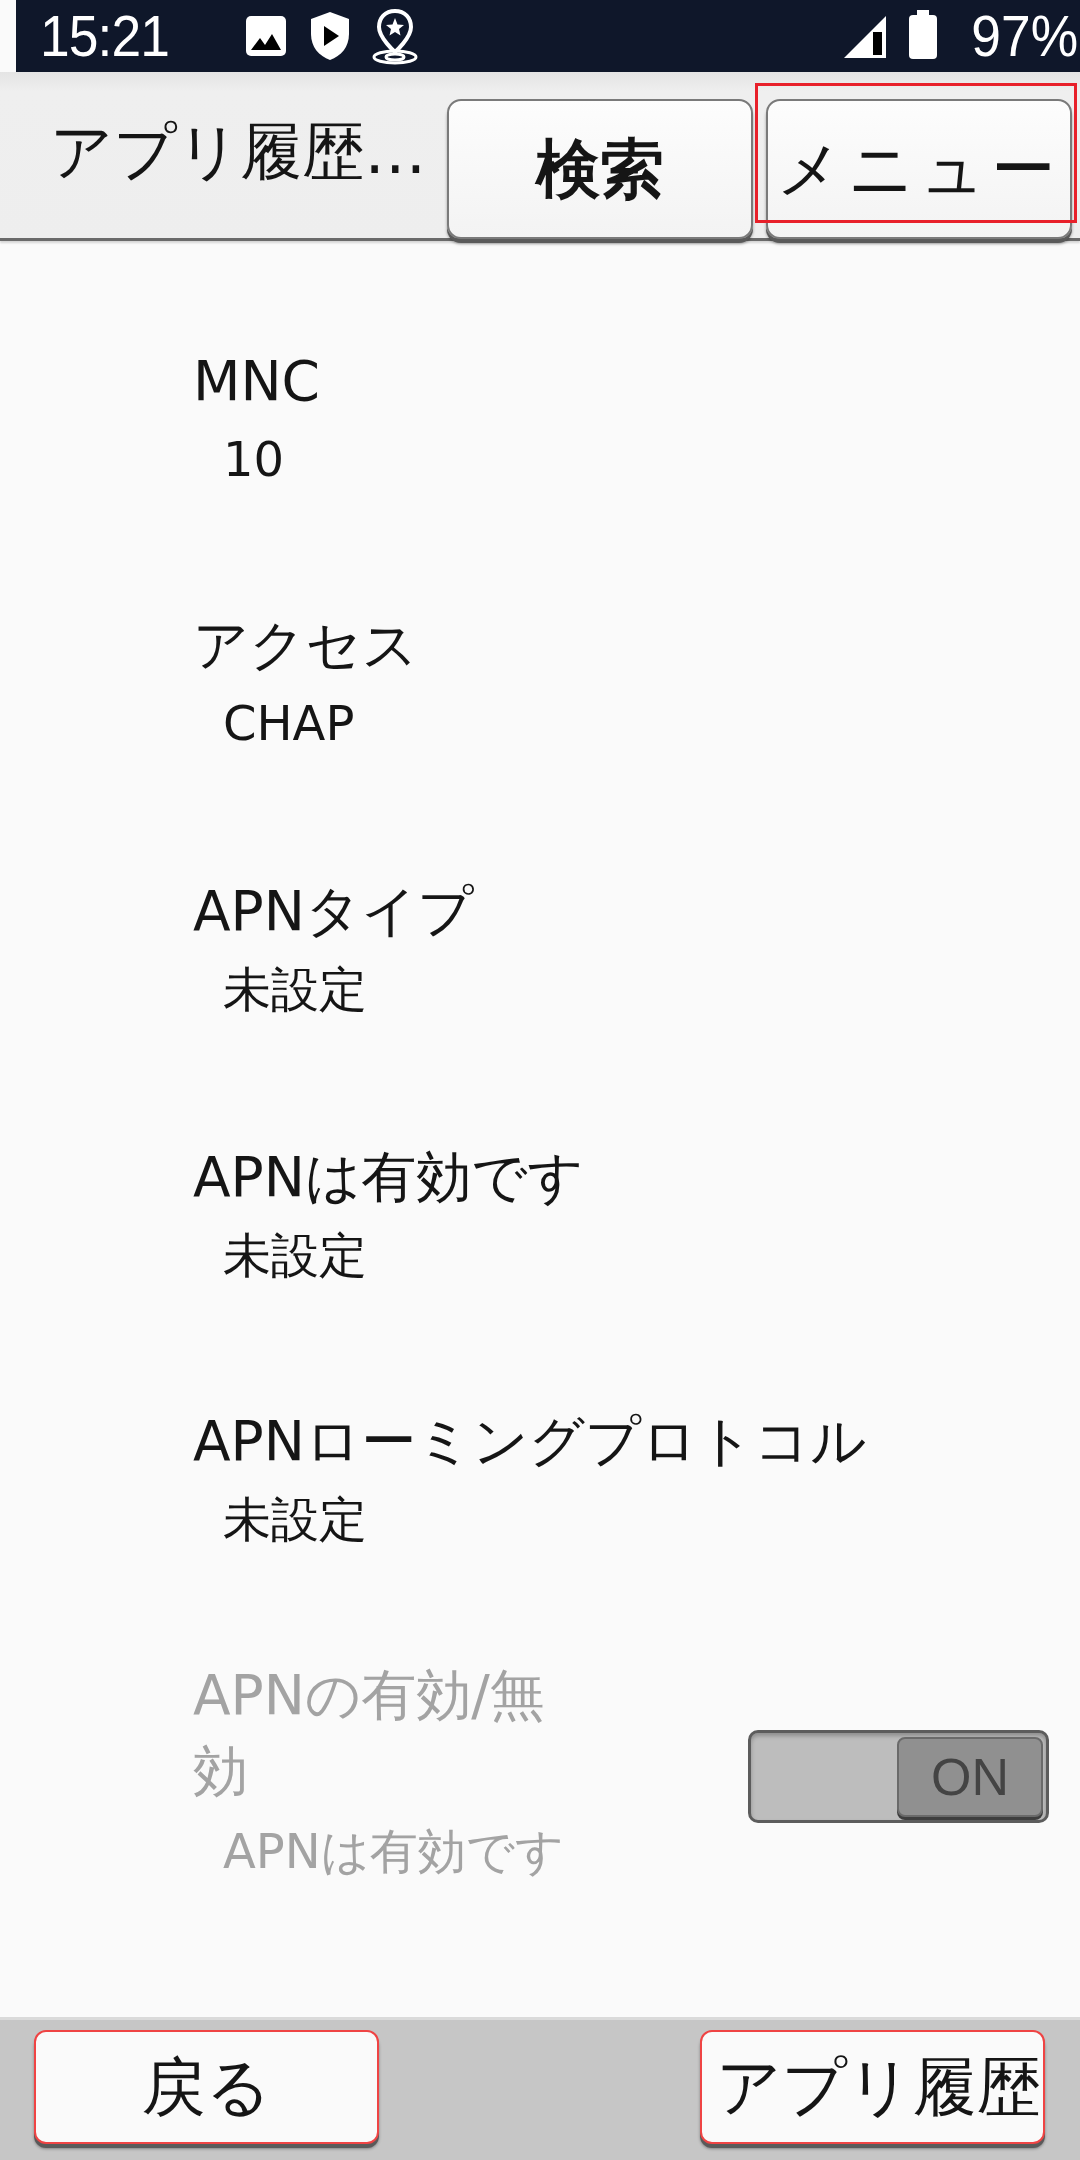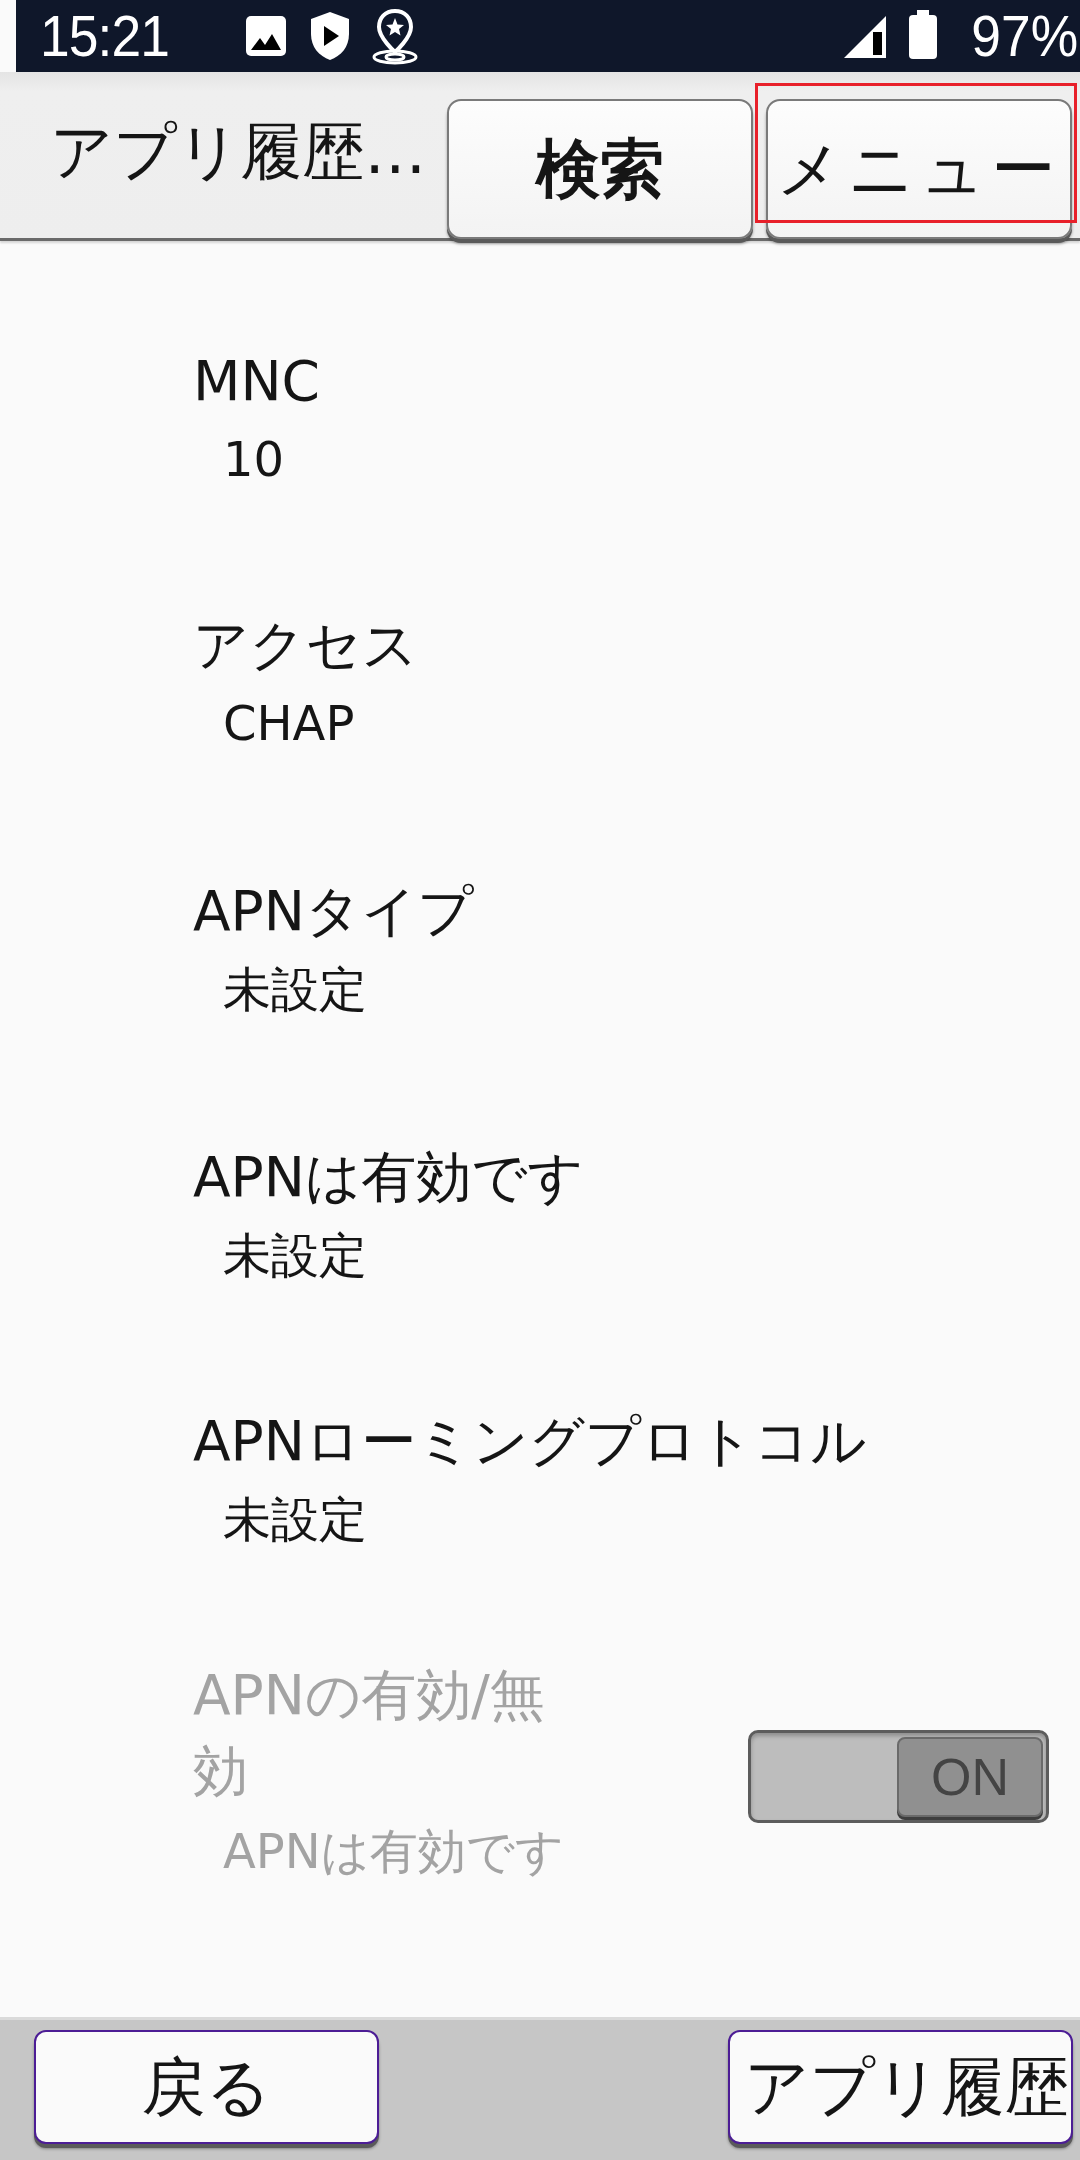--- a/index.html
+++ b/index.html
@@ -74,27 +74,27 @@
     display:flex; align-items:center; justify-content:center;
     font-size:52px; color:#444; font-family:"Liberation Sans","DejaVu Sans",sans-serif;
   }
   
   .bottombar {
     position:absolute; left:0; top:2017px; width:1080px; height:143px;
     background:#c6c6c6; border-top:3px solid #dadada; box-sizing:border-box;
   }
   .bbtn {
     position:absolute; top:10px; height:114px; width:345px; box-sizing:border-box;
-    background:#fafafa; border:2px solid #4c1d95; border-radius:12px;
+    background:#fafafa; border:2px solid #ef4444; border-radius:12px;
     box-shadow:0 4px 0 #5a5a5a, 0 5px 3px rgba(0,0,0,0.35);
     display:flex; align-items:center; justify-content:center;
     font-size:64px; color:#151515; white-space:nowrap;
   }
   .bbtn.back { left:34px; }
-  .bbtn.history { left:728px;padding-left:12px; }
+  .bbtn.history { left:700px;padding-left:12px; }
 </style>
 </head>
 <body>
 
 <div class="statusbar">
   <div class="sb-time">15:21</div>
 
   <svg class="sb-icon" style="left:228px;top:14px" width="44" height="44" viewBox="0 0 44 44">
     <rect x="2" y="2" width="40" height="40" rx="5" fill="#fff"></rect>
     <path d="M7 36 L16 24 L21 31 L28 20 L37 36 Z" fill="#000"></path>

